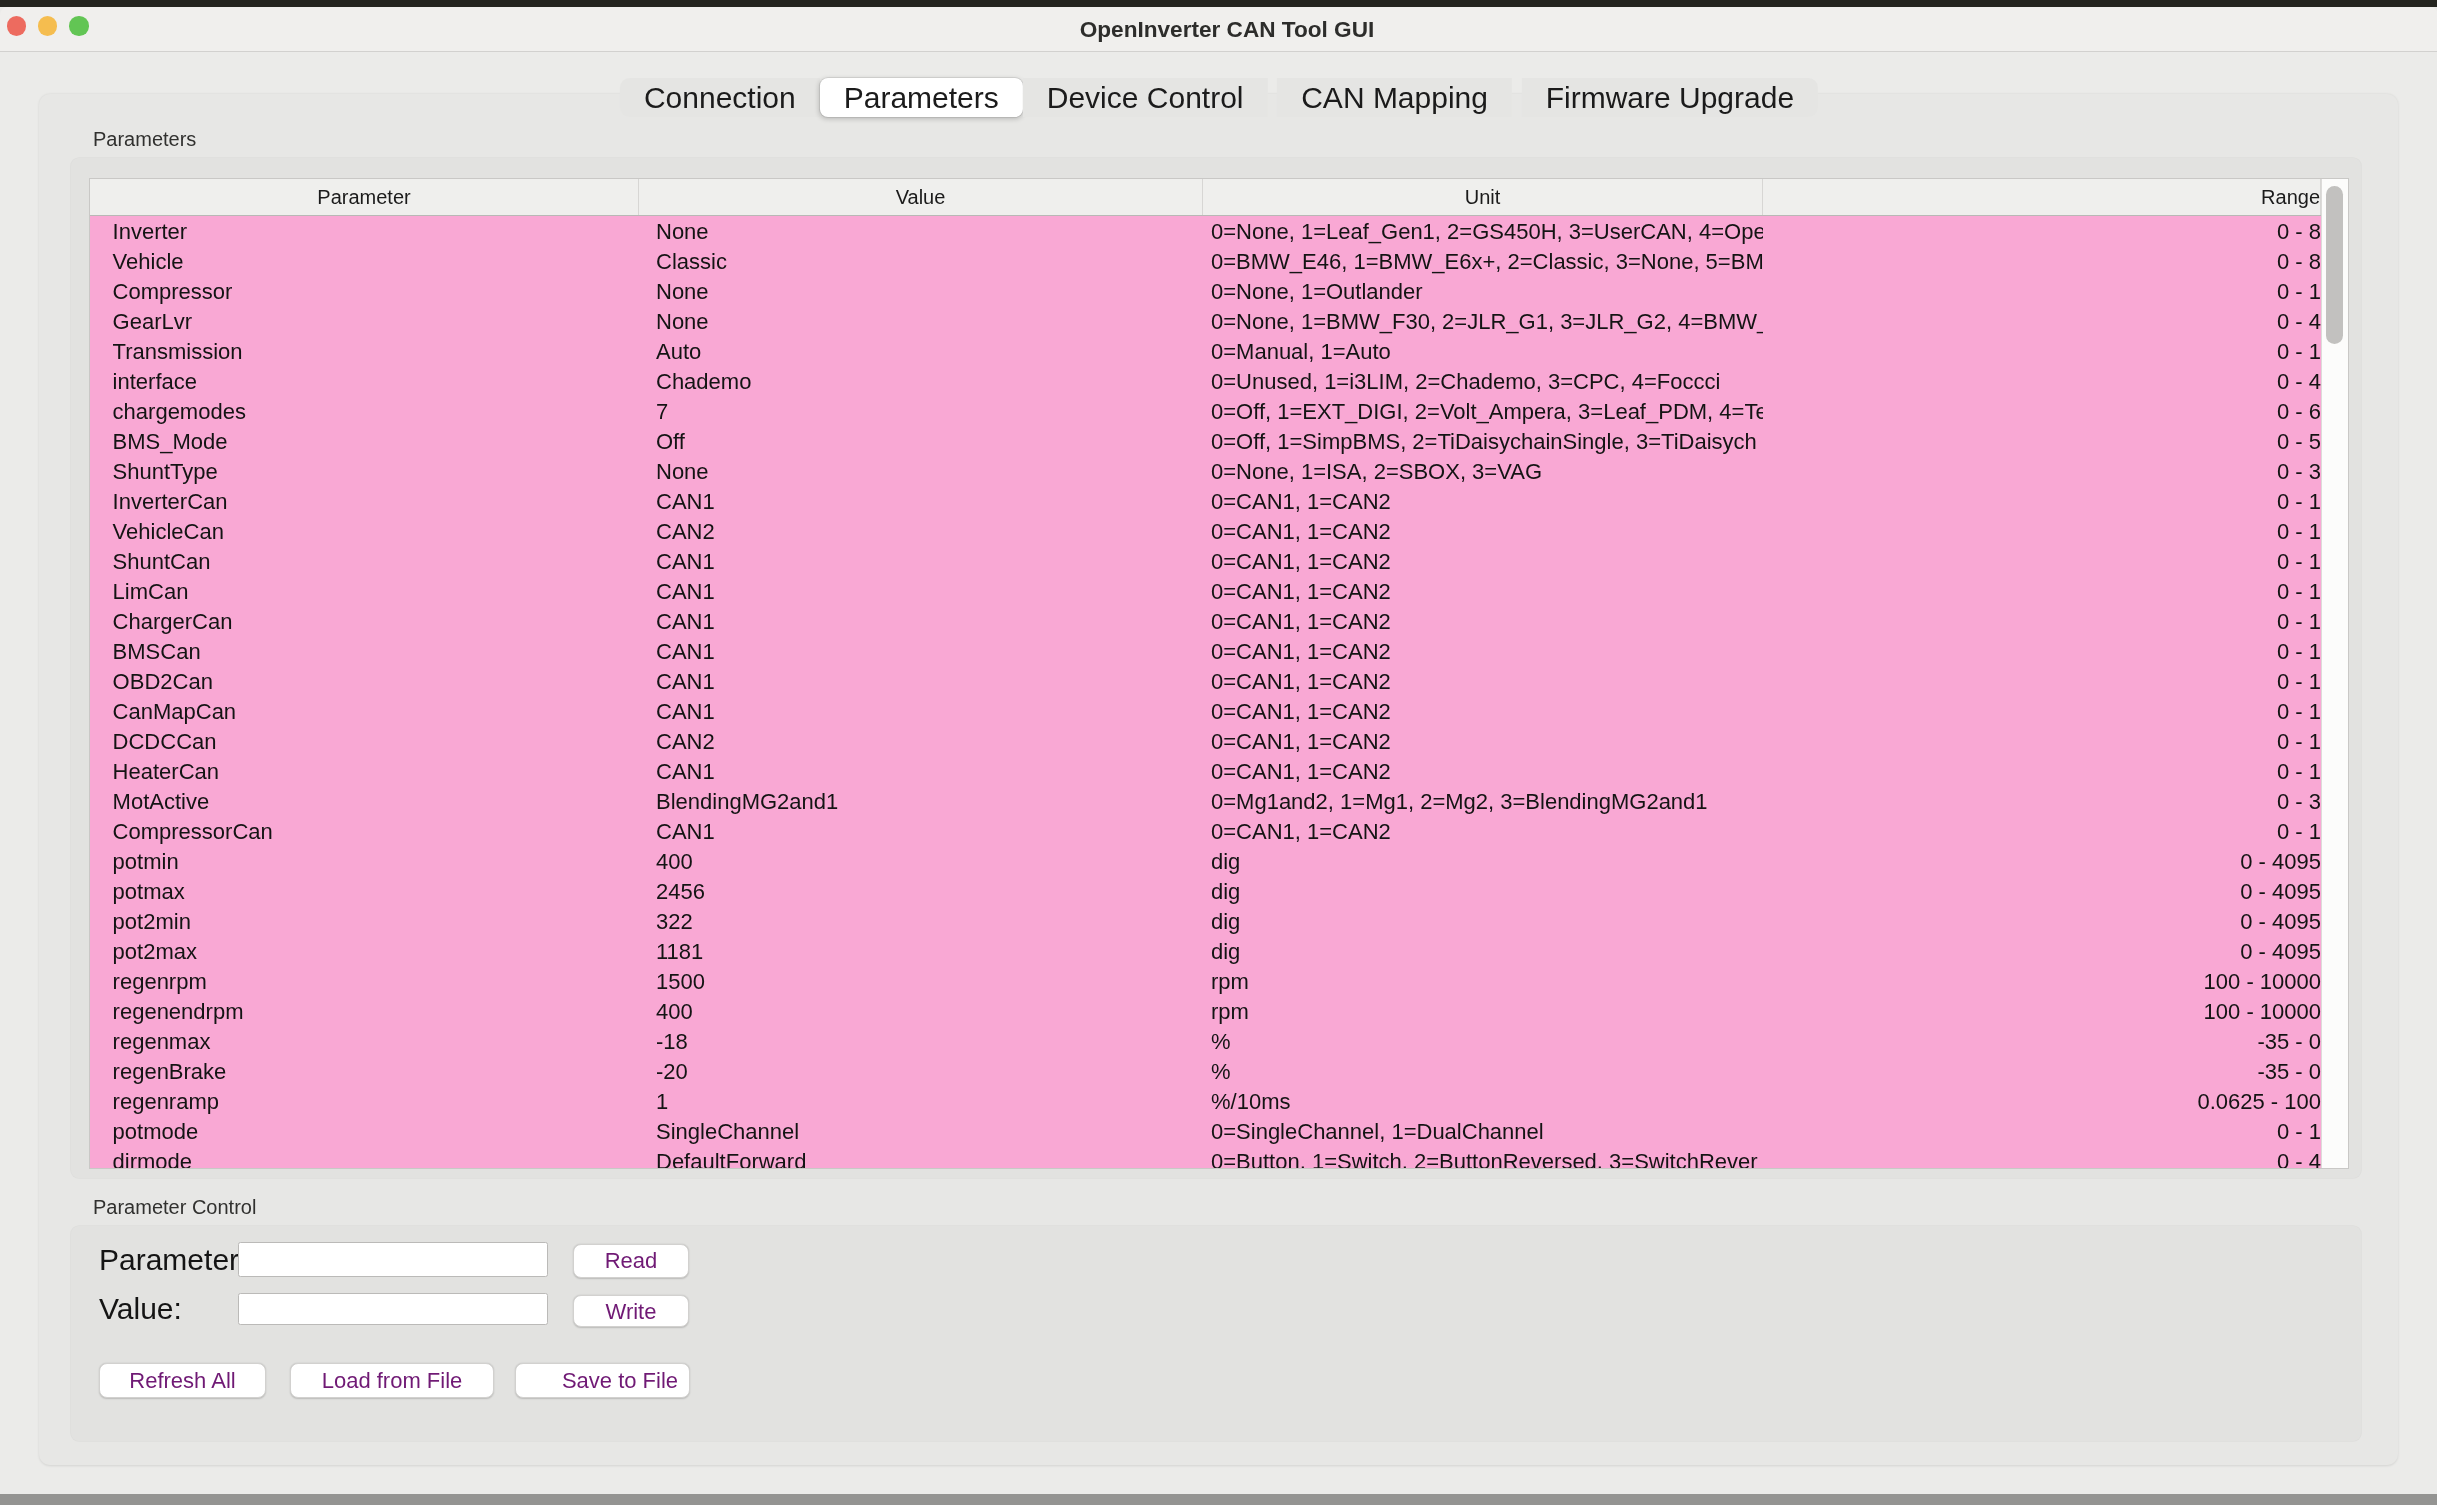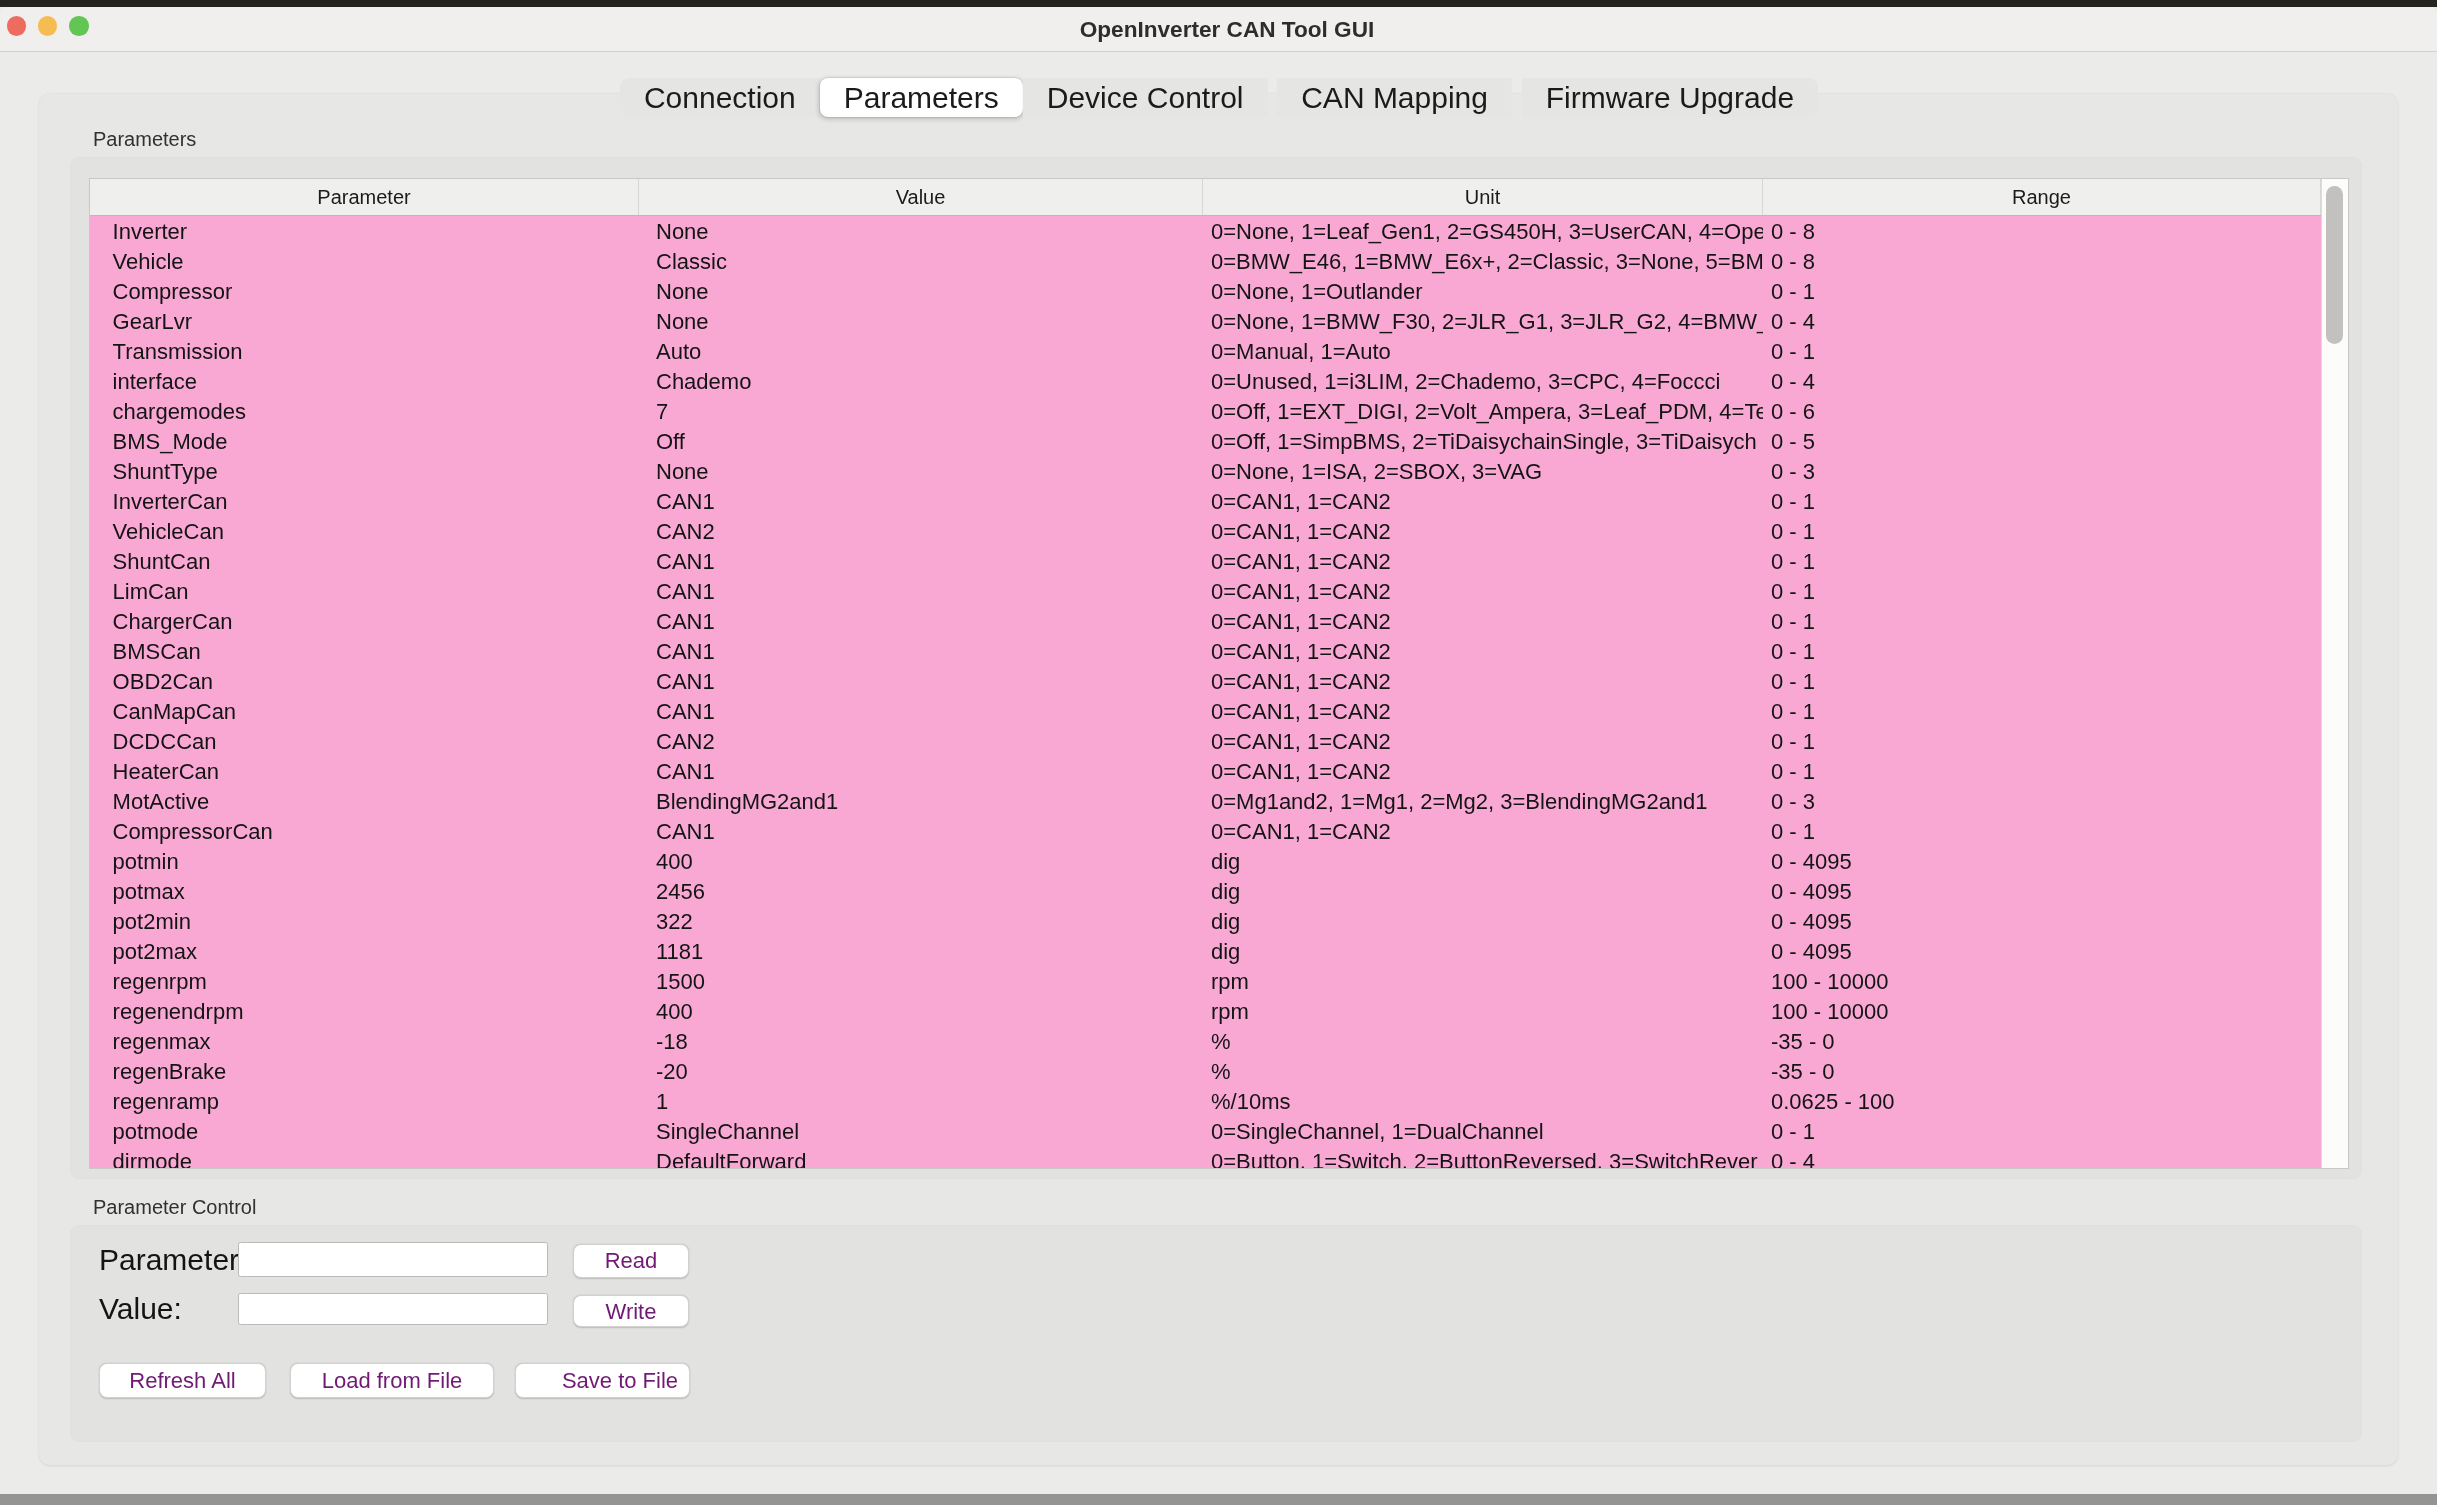--- a/index.html
+++ b/index.html
@@ -47,21 +47,21 @@
   .thead{position:absolute;left:0;top:0;width:2231px;height:37px;background:#efefed;
     border-bottom:0.8px solid #b9b8b6;display:flex;box-sizing:border-box;}
   .th{font-size:20px;line-height:36px;text-align:center;color:#1b1b1b;
     border-right:0.8px solid #d7d6d4;box-sizing:border-box;white-space:nowrap;overflow:hidden;}
   .rows{position:absolute;left:0;top:38px;width:2231px;height:951px;overflow:hidden;}
   .row{display:flex;height:30px;}
   .cell{font-size:22px;line-height:30px;white-space:nowrap;overflow:hidden;box-sizing:border-box;color:#141414;}
   .c0{width:549px;padding-left:22.6px;}
   .c1{width:564px;padding-left:17px;}
   .c2{width:560px;padding-left:8px;}
-  .c3{width:558px;padding-left:8px;}
+  .c3{width:558px;padding-left:8px;text-align:right;}
   .th.c0,.th.c1,.th.c2,.th.c3{padding-left:0;}
   .vscroll{position:absolute;left:2231px;top:0;width:27px;height:100%;background:#fcfcfb;
     border-left:0.8px solid #dcdbd9;box-sizing:border-box;}
   .thumb{position:absolute;left:4px;top:7.3px;width:17px;height:158px;border-radius:9px;background:#c2c1bf;}
 
   
   .ctl-label{position:absolute;left:28px;font-size:30px;color:#141414;white-space:nowrap;}
   #param-lbl{top:16px;height:35px;line-height:35px;}
   #value-lbl{top:67px;height:32px;line-height:32px;}
   .input{position:absolute;left:167px;width:310px;background:#ffffff;border:0.8px solid #bbbab8;

